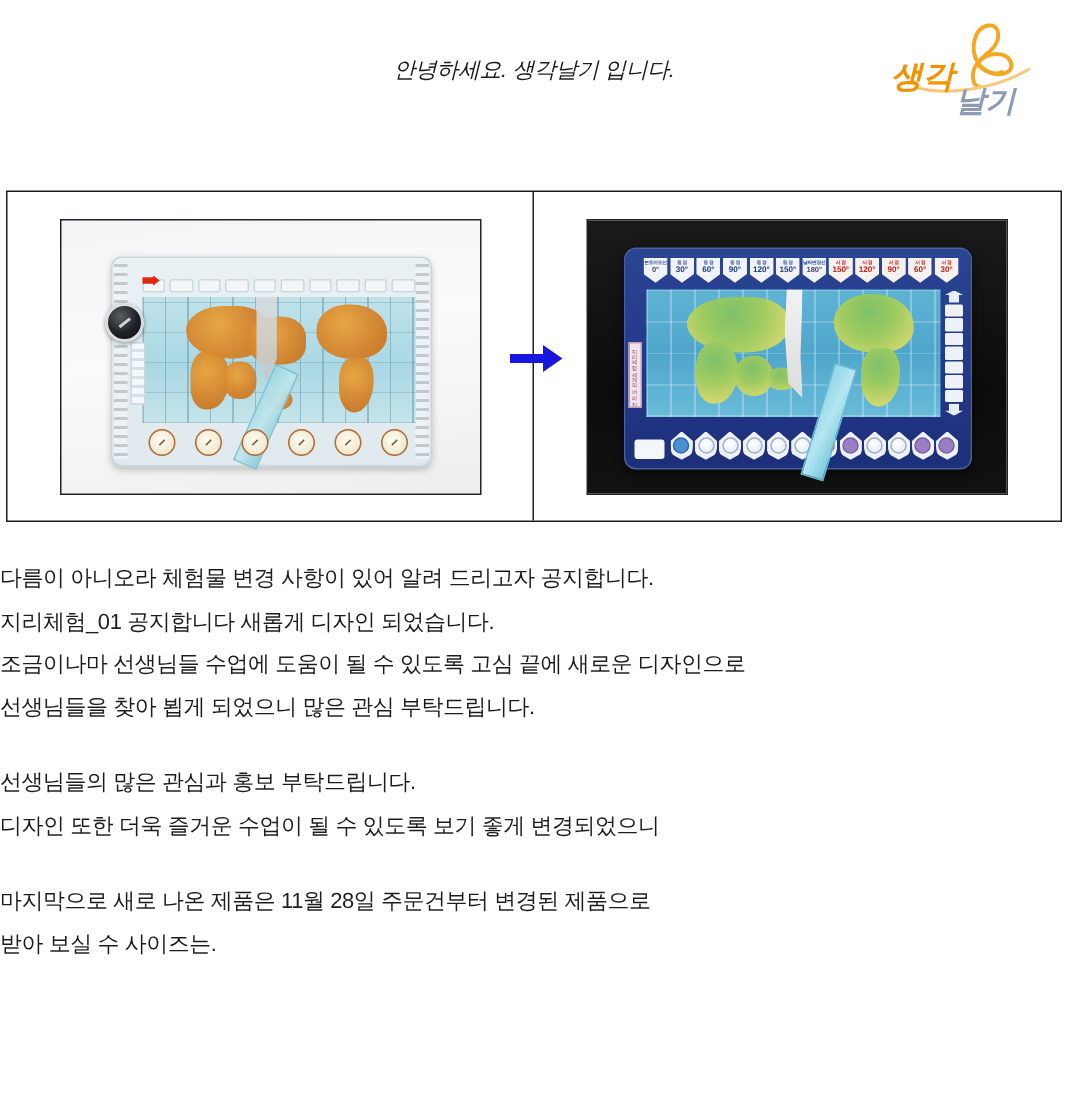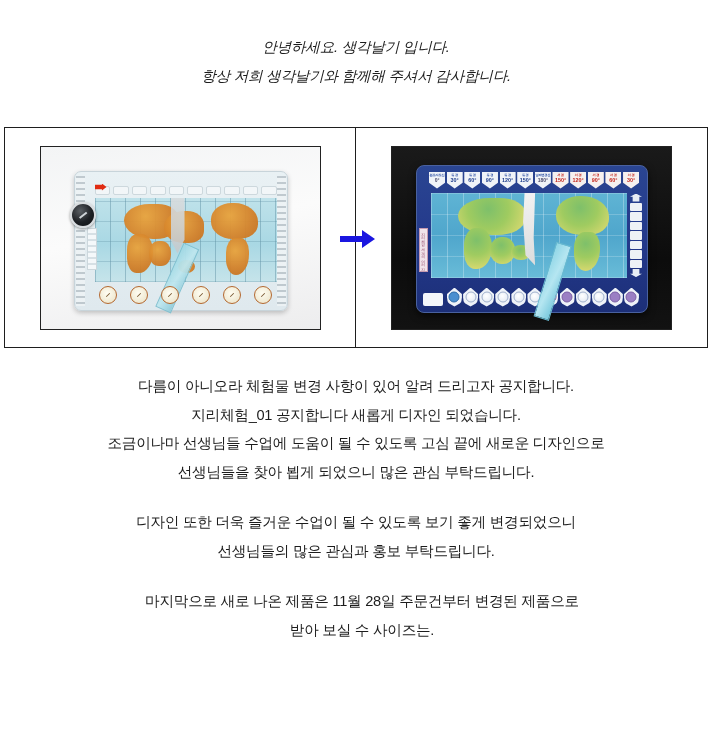--- a/index.html
+++ b/index.html
@@ -401,42 +401,58 @@
     width: 36px;
     height: 22px;
     z-index: 5;
   }
 
   
   .body-copy {
     position: absolute;
     left: 0; right: 0;
     top: 372px;
-    text-align: center;
+    text-align: left;
   }
   .para { margin: 0 0 22px 0; }
-  .para:last-child { margin-bottom: 0; padding-left: 12px; }
+  .para:last-child { margin-bottom: 0; }
   .copy-line {
     font-size: 14.6px;
     line-height: 28.5px;
     color: #1c1c1c;
     letter-spacing: -0.25px;
     white-space: nowrap;
   }
 </style>
 </head>
 <body>
 
 <div class="header">
 
   <div class="greeting-block">
     <div class="copy-line greeting-line">안녕하세요. 생각날기 입니다.</div>
-    <div class="copy-line greeting-line">항상 저희 생각날기와 함께해 주셔서 감사합니다.</div>
   </div>
 
+  <div class="brand-logo">
+    <svg viewBox="0 0 114 72" width="114" height="72" aria-hidden="true">
+
+      <g fill="none" stroke="#f5a623" stroke-width="2.6" stroke-linecap="round" stroke-linejoin="round">
+        <path d="M72 34 C66 24, 70 10, 79 9 C87 8, 88 19, 80 26 C74 31, 72 34, 72 34 Z"></path>
+        <path d="M72 34 C78 26, 92 26, 94 34 C96 42, 84 44, 76 38 C73 36, 72 34, 72 34 Z"></path>
+        <path d="M71 35 C67 41, 68 49, 73 50"></path>
+        <path d="M73 36 C78 41, 84 42, 88 40"></path>
+      </g>
+
+      <path d="M30 50 C48 56, 84 52, 106 38" stroke="#f9c87a" stroke-width="2" fill="none" stroke-linecap="round"></path>
+
+      <text x="14" y="50" font-family="'Liberation Sans', sans-serif" font-size="21" font-weight="bold" fill="#f39200">생각</text>
+
+      <text x="57" y="66" font-family="'Liberation Sans', sans-serif" font-size="20" font-weight="bold" fill="#8d9bb5">날기</text>
+    </svg>
+  </div>
 </div>
 
 <div class="figure-frame">
 
   <div class="figure-cell left">
     <div class="photo photo-old">
       <div class="board-old">
         <span class="spiral l"></span>
         <span class="spiral r"></span>
 
@@ -615,21 +631,21 @@
 <div class="body-copy">
 
   <div class="para">
     <div class="copy-line">다름이 아니오라 체험물 변경 사항이 있어 알려 드리고자 공지합니다.</div>
     <div class="copy-line">지리체험_01 공지합니다 새롭게 디자인 되었습니다.</div>
     <div class="copy-line">조금이나마 선생님들 수업에 도움이 될 수 있도록 고심 끝에 새로운 디자인으로</div>
     <div class="copy-line">선생님들을 찾아 뵙게 되었으니 많은 관심 부탁드립니다.</div>
   </div>
 
   <div class="para">
+    <div class="copy-line">선생님들의 많은 관심과 홍보 부탁드립니다.</div>
     <div class="copy-line">디자인 또한 더욱 즐거운 수업이 될 수 있도록 보기 좋게 변경되었으니</div>
-    <div class="copy-line">선생님들의 많은 관심과 홍보 부탁드립니다.</div>
   </div>
 
   <div class="para">
     <div class="copy-line">마지막으로 새로 나온 제품은 11월 28일 주문건부터 변경된 제품으로</div>
     <div class="copy-line">받아 보실 수 사이즈는.</div>
   </div>
 </div>
 
 </body></html>

